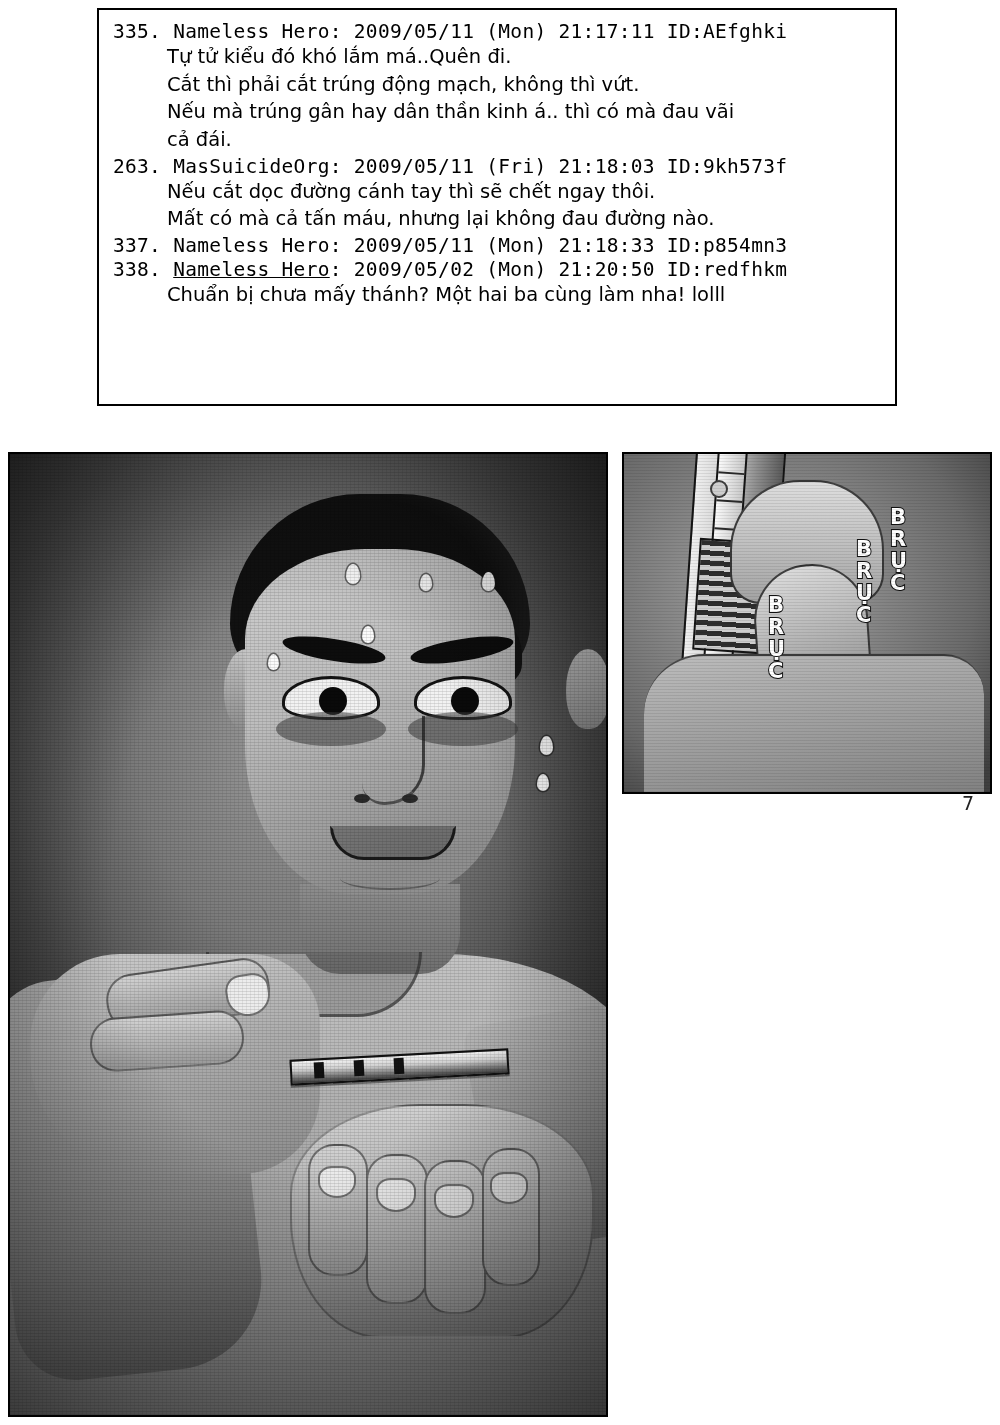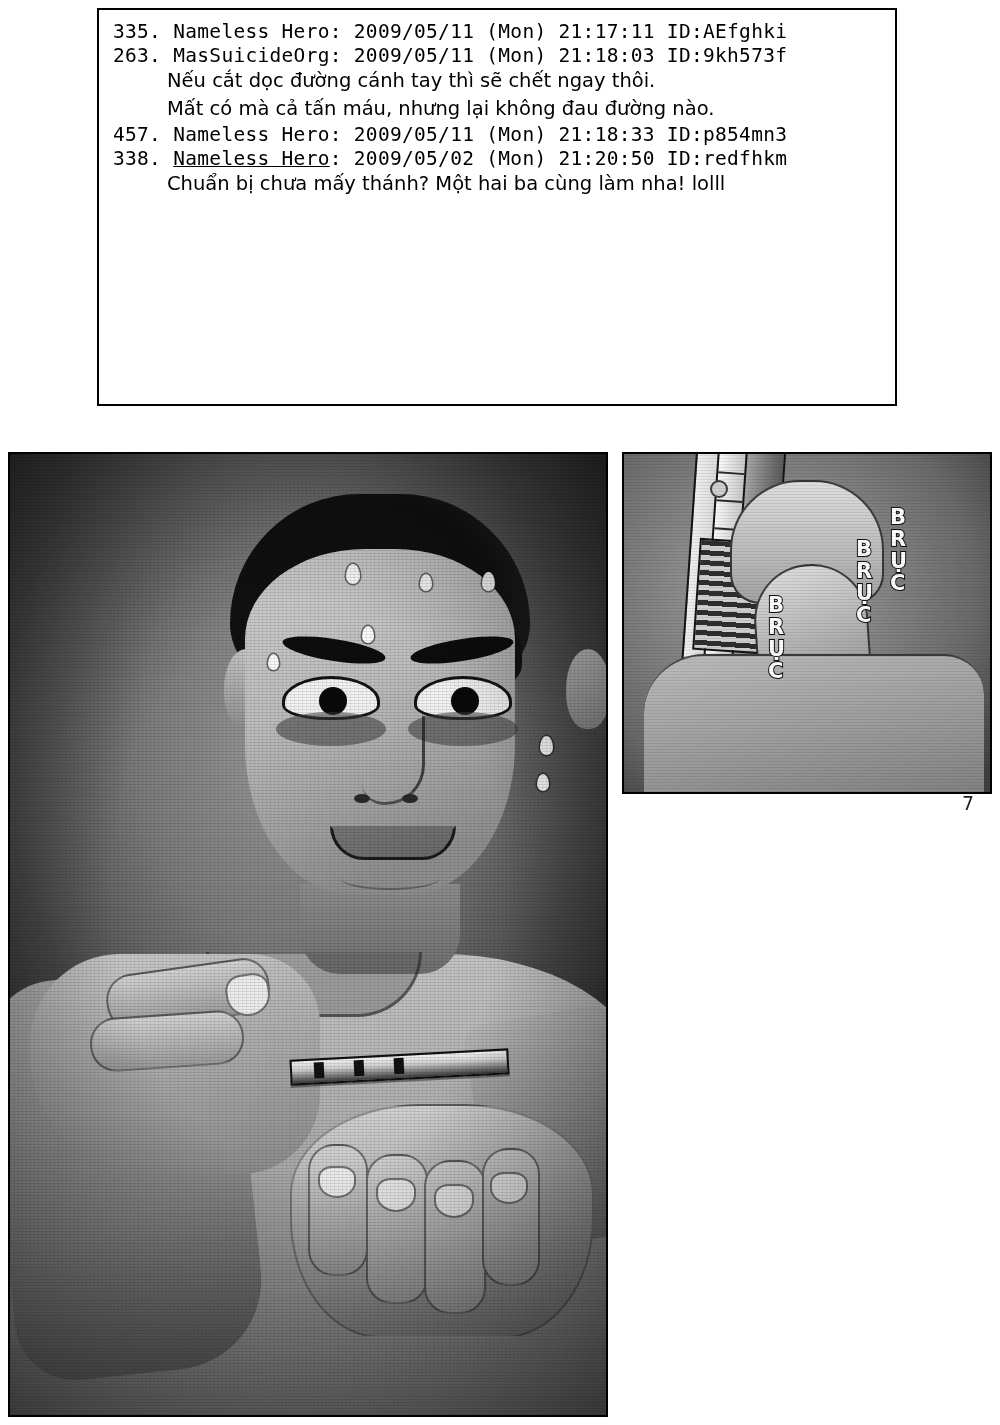--- a/index.html
+++ b/index.html
@@ -386,34 +386,38 @@
 </head>
 <body>
 
 <div class="bbs-box">
 
   <div class="post">
     <div class="post-header">
       <span>335.</span>
       <span class="post-author">Nameless Hero</span><span>: 2009/05/11 (Mon) 21:17:11 ID:AEfghki</span>
     </div>
+    <div class="post-body">Tự tử kiểu đó khó lắm má..Quên đi.
+Cắt thì phải cắt trúng động mạch, không thì vứt.
+Nếu mà trúng gân hay dân thần kinh á.. thì có mà đau vãi
+cả đái.</div>
   </div>
 
   <div class="post">
     <div class="post-header">
       <span>263.</span>
-      <span class="post-author">MasSuicideOrg</span><span>: 2009/05/11 (Mon) 21:18:03 ID:9kh573f</span>
+      <span class="post-author">MasSuicideOrg</span><span>: 2009/05/11 (Fri) 21:18:03 ID:9kh573f</span>
     </div>
     <div class="post-body">Nếu cắt dọc đường cánh tay thì sẽ chết ngay thôi.
 Mất có mà cả tấn máu, nhưng lại không đau đường nào.</div>
   </div>
 
   <div class="post">
     <div class="post-header">
-      <span>457.</span>
+      <span>337.</span>
       <span class="post-author">Nameless Hero</span><span>: 2009/05/11 (Mon) 21:18:33 ID:p854mn3</span>
     </div>
   </div>
 
   <div class="post">
     <div class="post-header">
       <span>338.</span>
       <span class="post-author underline">Nameless Hero</span><span>: 2009/05/02 (Mon) 21:20:50 ID:redfhkm</span>
     </div>
     <div class="post-body">Chuẩn bị chưa mấy thánh? Một hai ba cùng làm nha! lolll</div>

